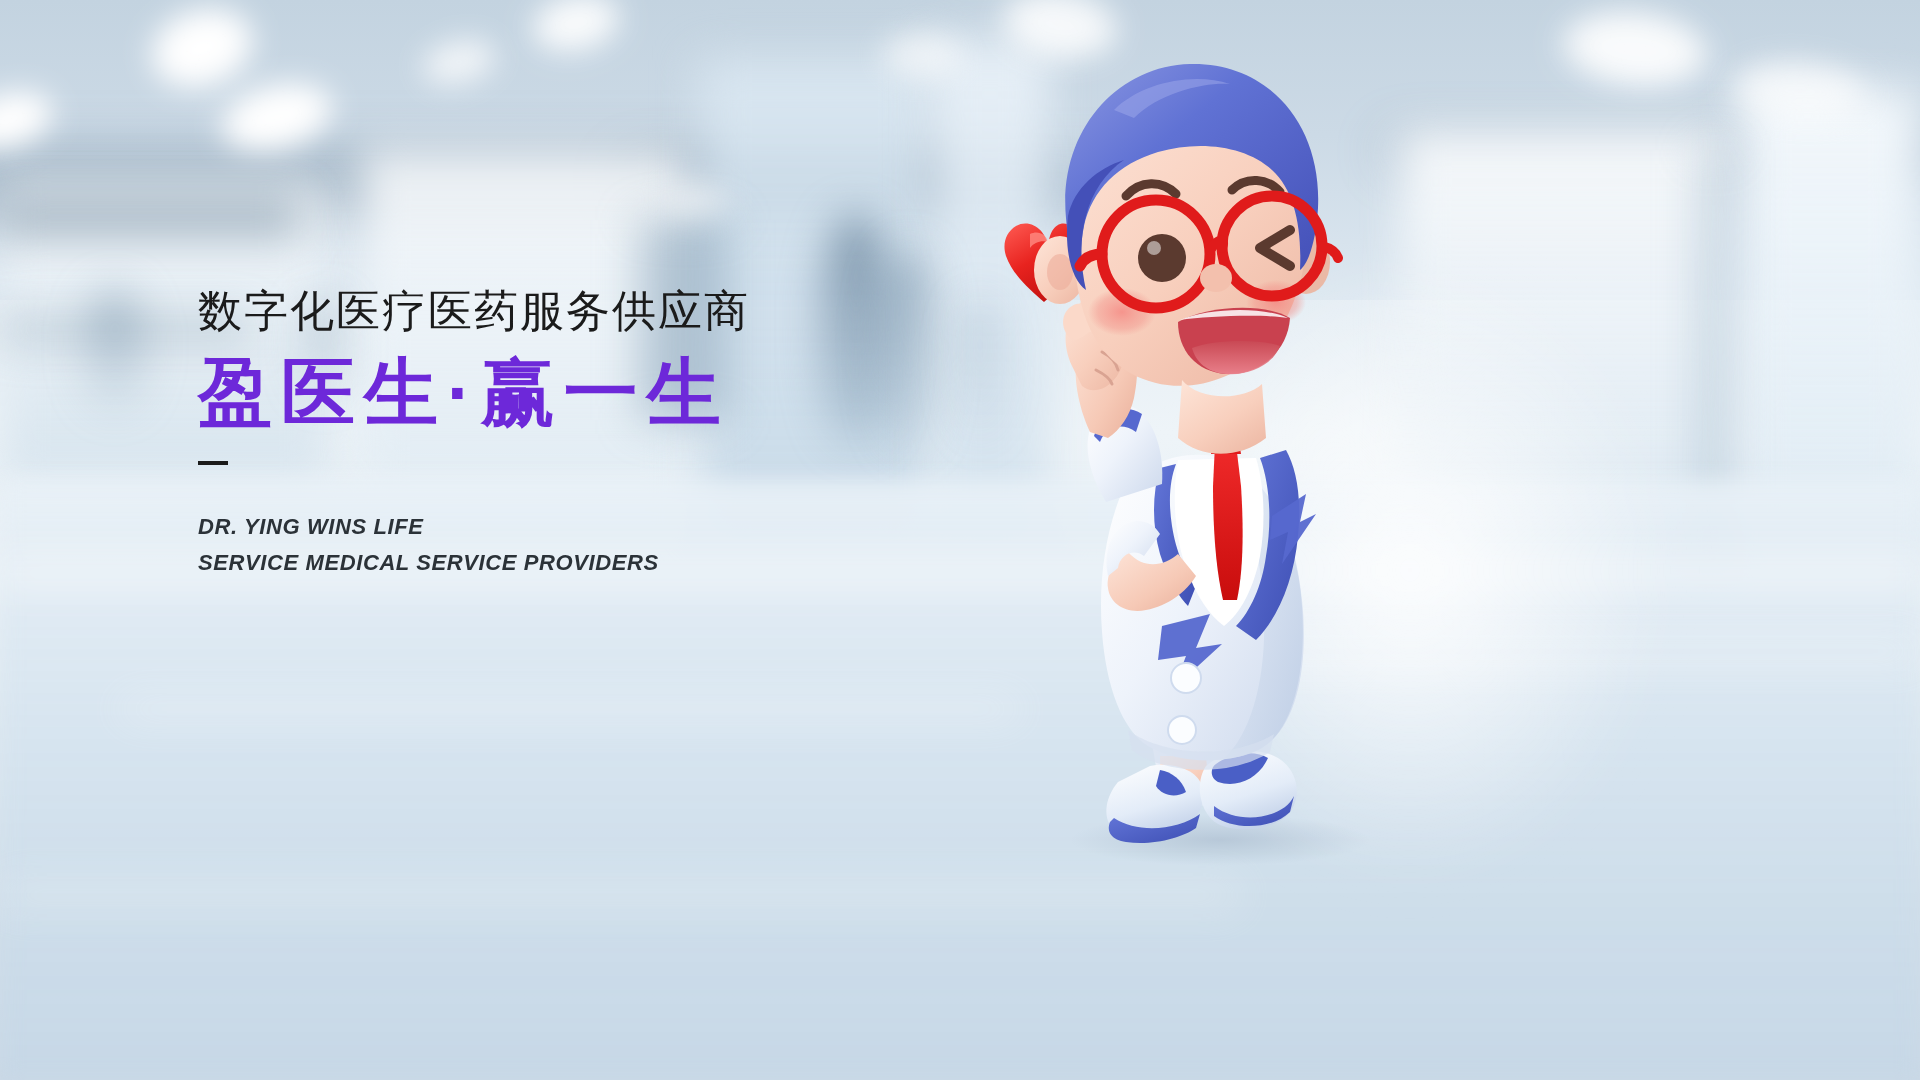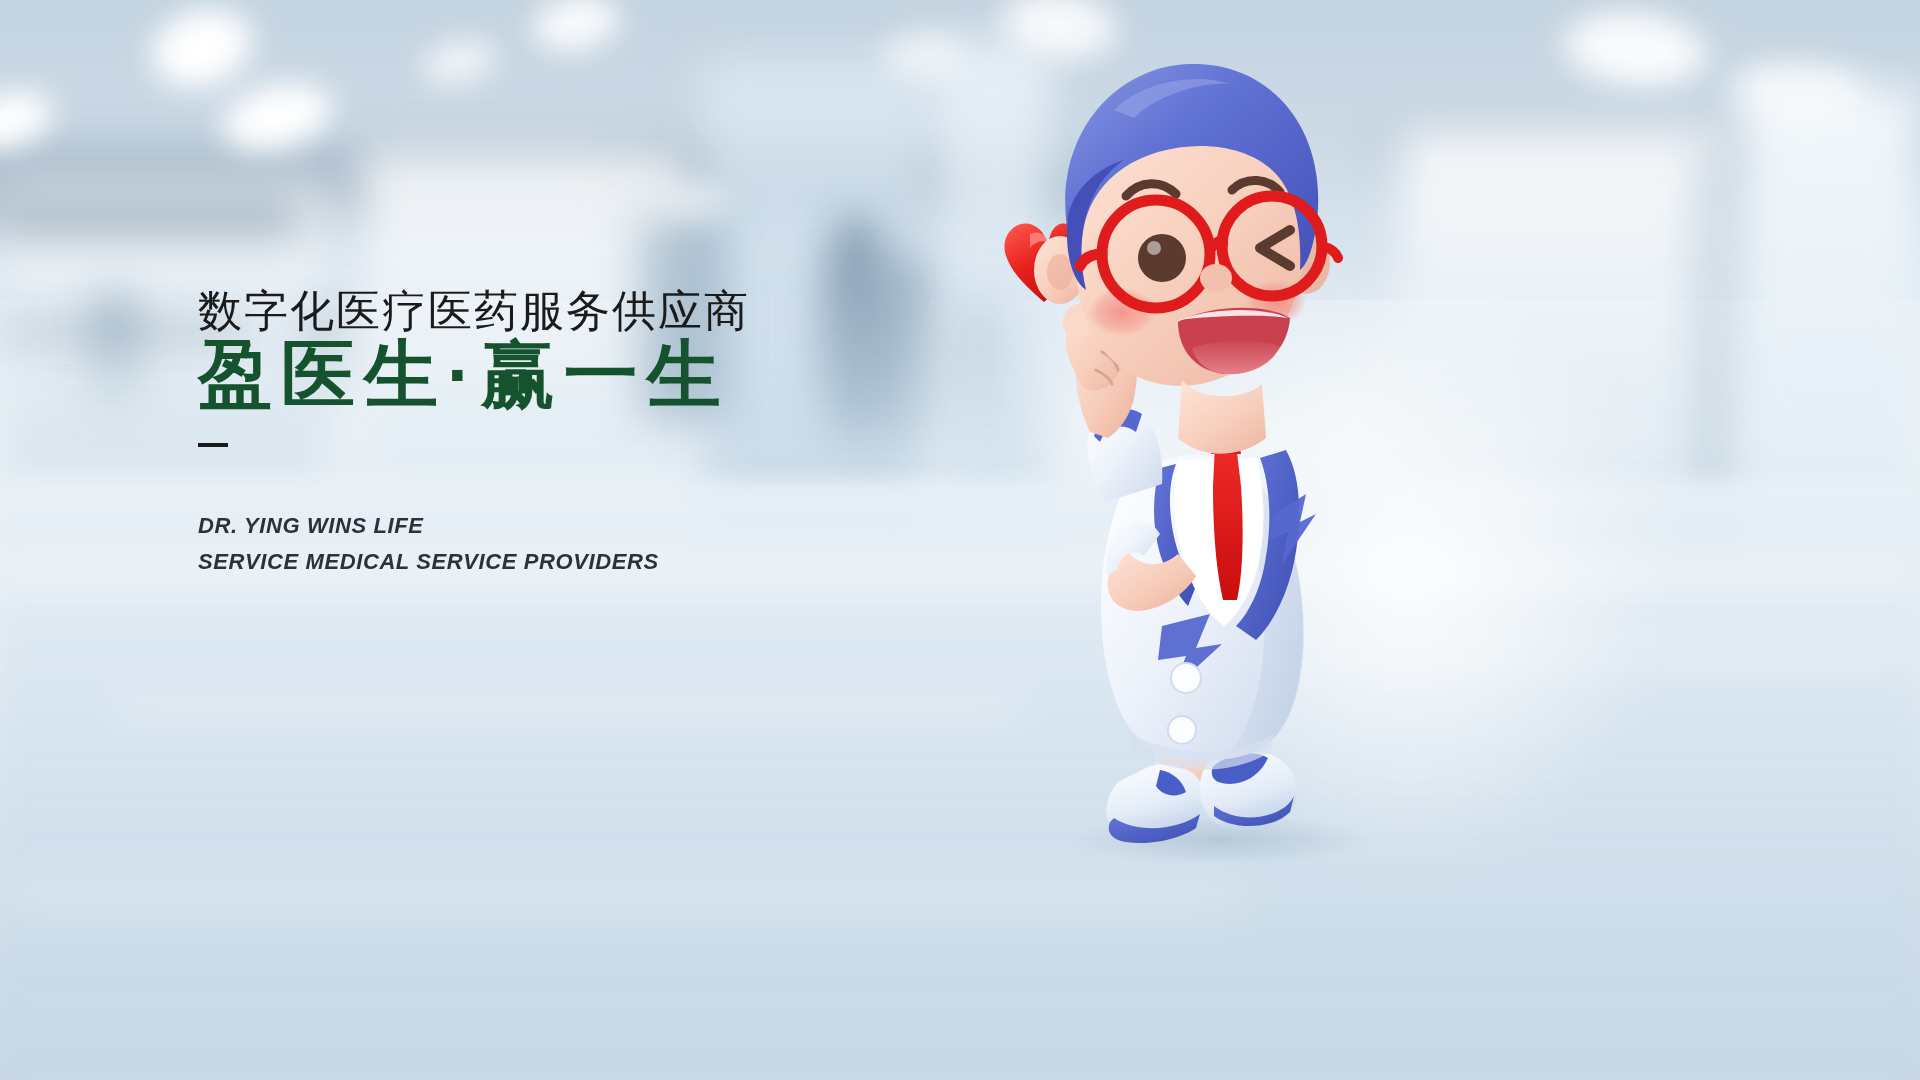--- a/index.html
+++ b/index.html
@@ -126,28 +126,29 @@
   
   .copy{
     position:absolute; left:198px; top:286px; width:640px;
     z-index:40;
   }
   .headline-cn{
     font-size:44px; line-height:1.12; color:#1b1b1b;
     letter-spacing:2px; font-weight:400; white-space:nowrap;
   }
   .slogan-cn{
-    font-size:74px; line-height:1.08; color:#14532d;
+    margin-top:18px;
+    font-size:74px; line-height:1.08; color:#6d28d9;
     font-weight:bold; letter-spacing:9px; white-space:nowrap;
   }
   .rule{
     margin-top:28px; width:30px; height:4px; background:#1b1b1b;
   }
   .sub-en{
-    margin-top:61px;
+    margin-top:44px;
     font-size:22px; line-height:1.62; color:#2b3238;
     font-style:italic; font-weight:bold; letter-spacing:.6px;
   }
   .sub-en div{ white-space:nowrap; }
 
   
   #doctor-character{
     position:absolute; left:1010px; top:40px; width:420px; height:820px;
     z-index:30;
   }

